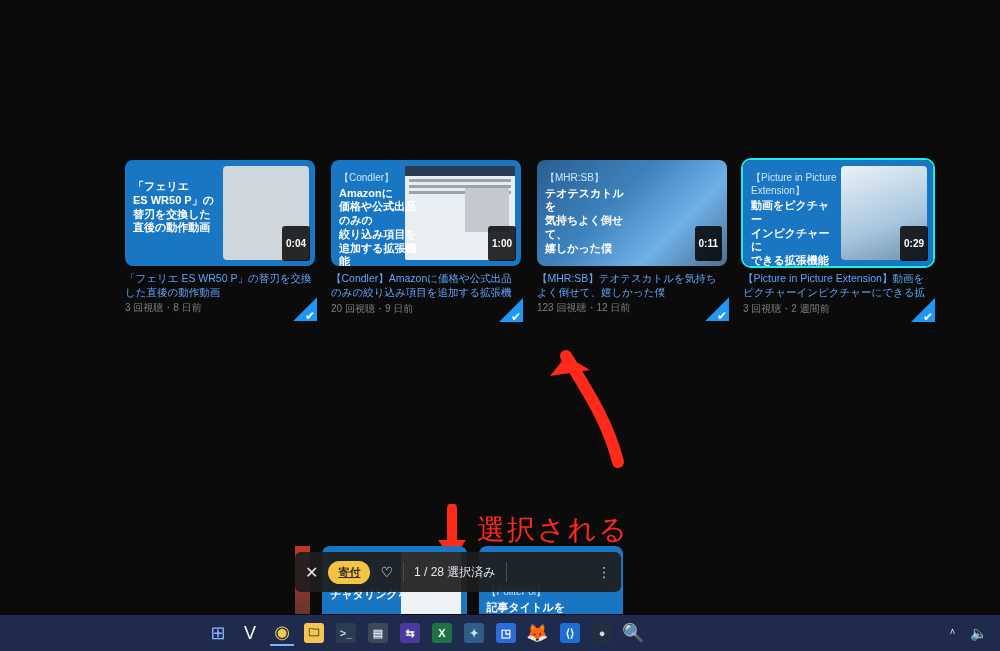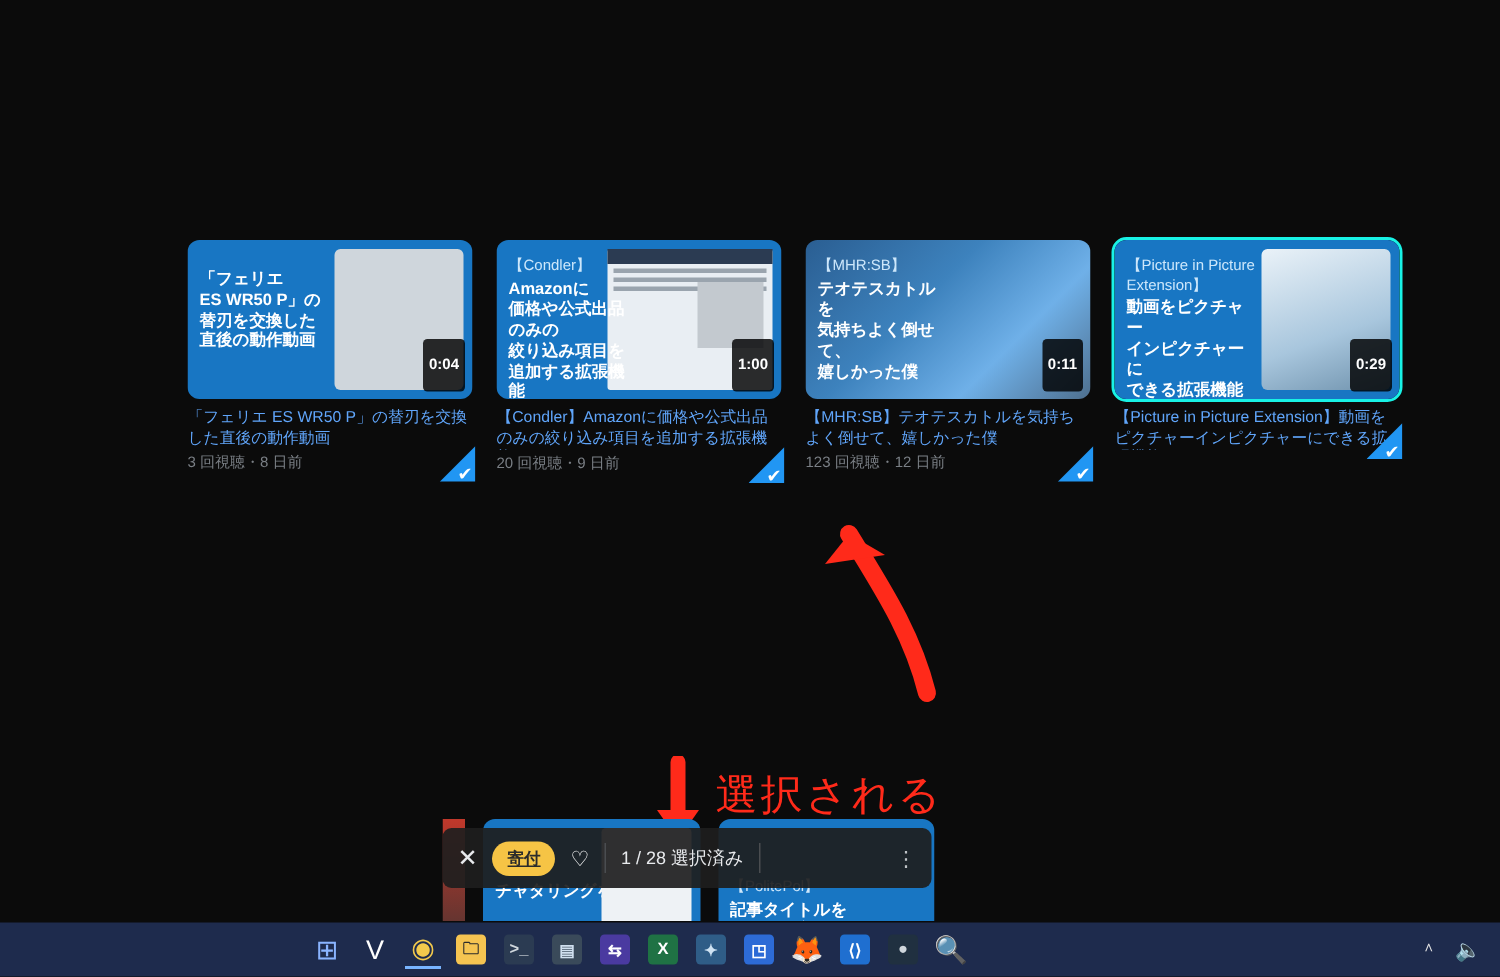--- a/index.html
+++ b/index.html
@@ -309,20 +309,21 @@
       <div class="thumb">
         <div class="thumb-overlay-blue"></div>
         <div class="thumb-inset thumb-inset-ext"></div>
         <div class="thumb-text"><span class="thumb-header">【Picture in Picture Extension】</span><span>動画をピクチャー
 インピクチャーに
 できる拡張機能</span></div>
         <div class="duration">0:29</div>
       </div>
       <div class="card-lower">
         <div class="meta">【Picture in Picture Extension】動画をピクチャーインピクチャーにできる拡張機能</div>
+        <div class="stats">3 回視聴・2 週間前</div>
         <div class="check"></div>
       </div>
     </div>
   </div>
 
 <div class="annotation-label">選択される</div>
 
 <svg class="arrow" style="left:548px; top:332px;" width="90" height="140" viewBox="0 0 90 140">
   <path d="M70 130 C 60 90, 40 60, 18 24" stroke="#ff2a1a" stroke-width="12" fill="none" stroke-linecap="round"></path>
   <path d="M18 24 L2 44 L42 38 Z" fill="#ff2a1a"></path>

